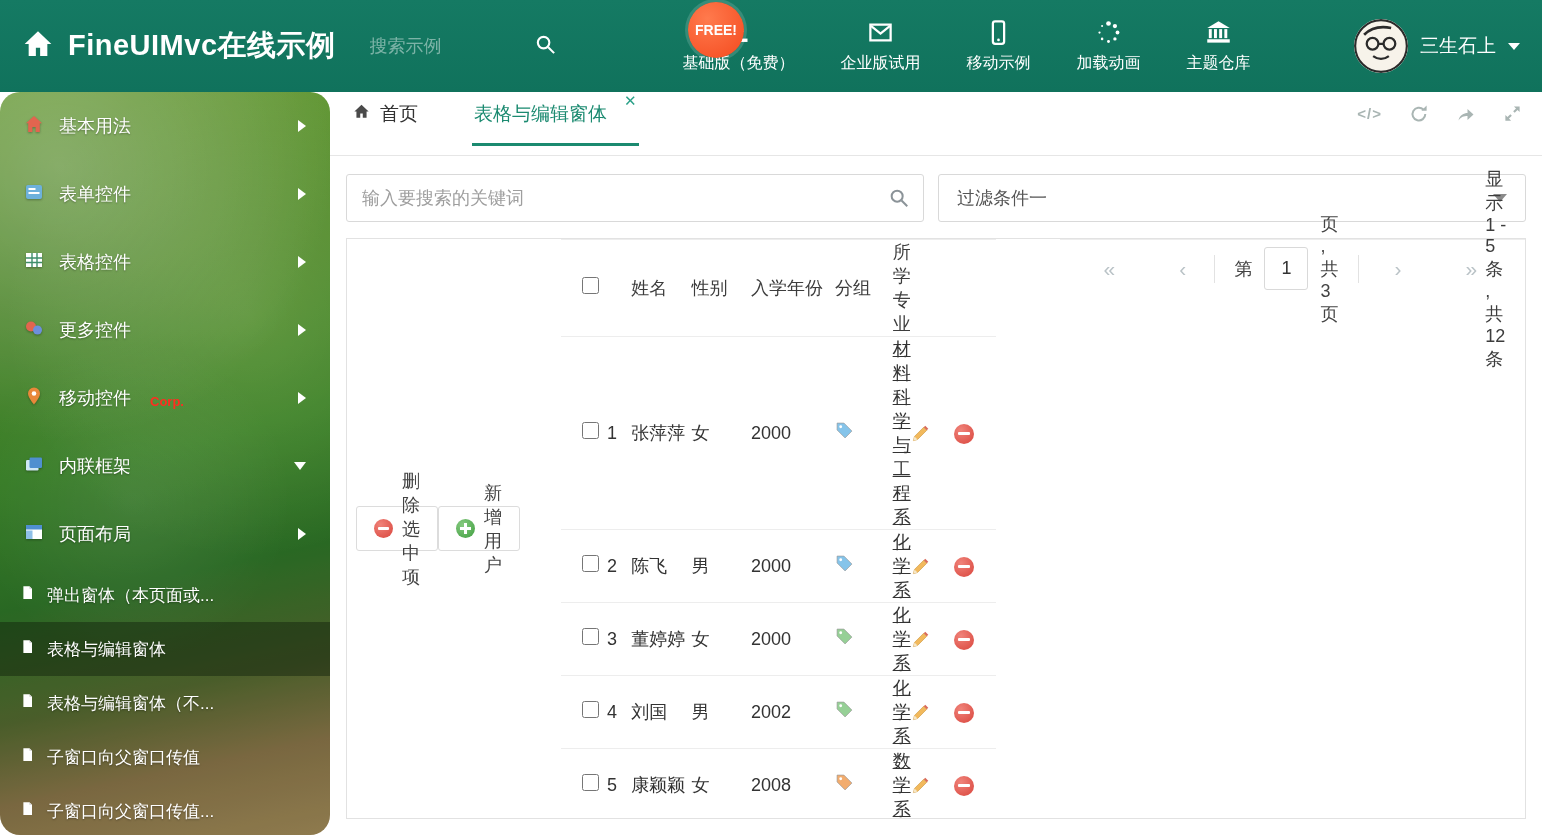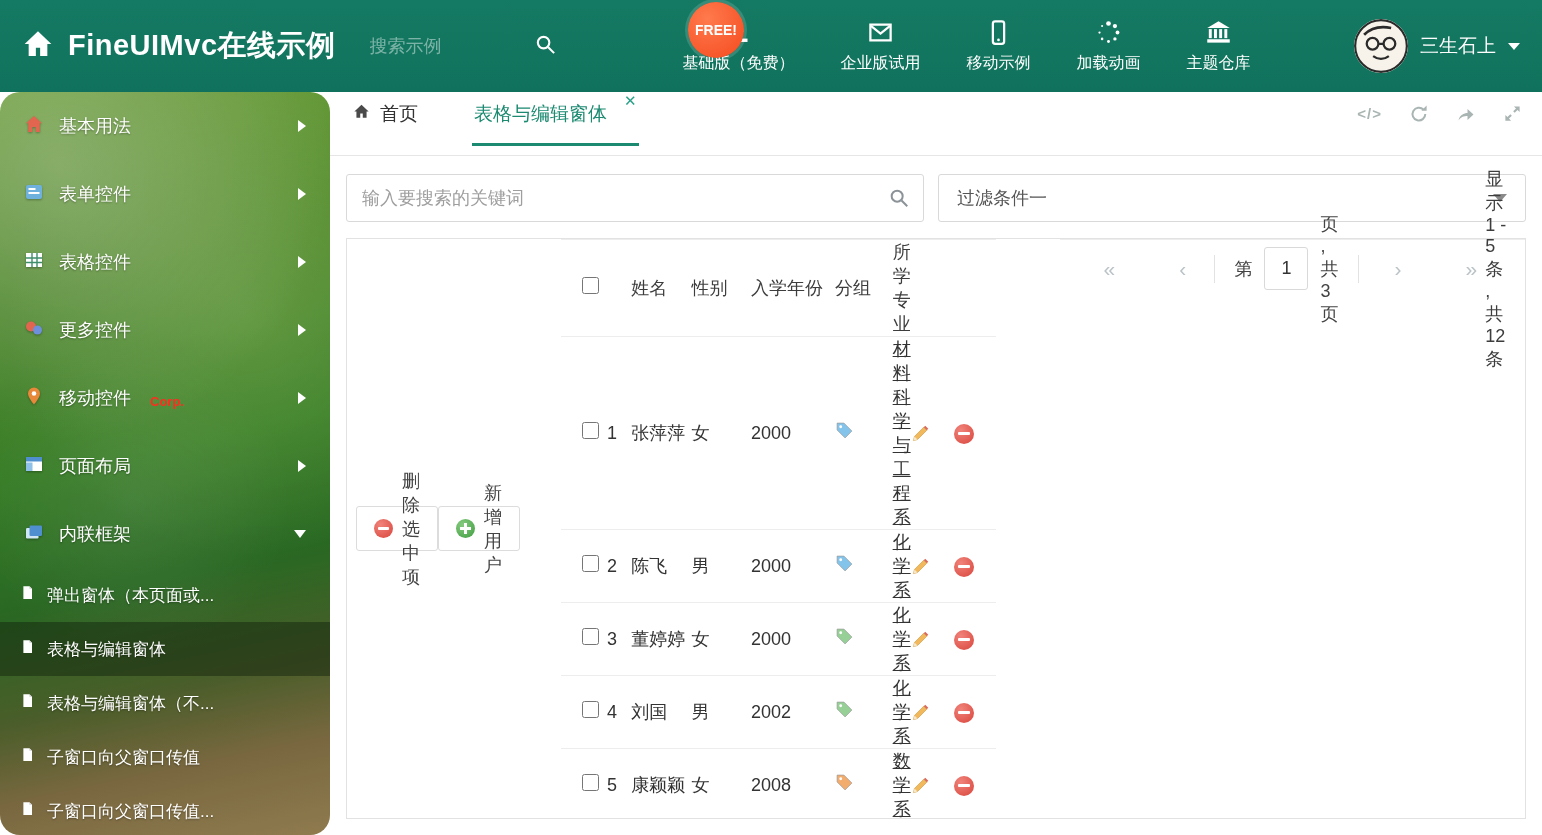--- a/index.html
+++ b/index.html
@@ -224,34 +224,34 @@
           <span><svg viewBox="0 0 20 20" class="side-svg">
               <path d="M10 1.5a6 6 0 016 6c0 4.2-6 11-6 11s-6-6.8-6-11a6 6 0 016-6z" fill="#e8883a"></path>
               <circle cx="10" cy="7.5" r="2.3" fill="#fff"></circle>
             </svg></span>
           <span>移动控件</span>
           <span class="side-badge">Corp.</span>
           <span class="arr-r"></span>
         </div>
         <div class="side-item">
           <span><svg viewBox="0 0 20 20" class="side-svg">
+              <rect x="2" y="6" width="12.5" height="10.5" rx="1.2" fill="#cfe7f5"></rect>
+              <rect x="5.5" y="3.5" width="12.5" height="10.5" rx="1.2" fill="#4f8fd0"></rect>
+            </svg></span>
+          <span>内联框架</span>
+          <span class="arr-d"></span>
+        </div>
+        <div class="side-item">
+          <span><svg viewBox="0 0 20 20" class="side-svg">
               <rect x="2" y="3" width="16" height="14" fill="#fff"></rect>
               <rect x="2" y="3" width="16" height="4.5" fill="#4f8fd0"></rect>
               <rect x="2" y="8.5" width="6.5" height="8.5" fill="#8fc0e8"></rect>
             </svg></span>
           <span>页面布局</span>
           <span class="arr-r"></span>
-        </div>
-        <div class="side-item">
-          <span><svg viewBox="0 0 20 20" class="side-svg">
-              <rect x="2" y="6" width="12.5" height="10.5" rx="1.2" fill="#cfe7f5"></rect>
-              <rect x="5.5" y="3.5" width="12.5" height="10.5" rx="1.2" fill="#4f8fd0"></rect>
-            </svg></span>
-          <span>内联框架</span>
-          <span class="arr-d"></span>
         </div>
         <div class="sub-item">
           <span><svg viewBox="0 0 20 20" width="15" height="15">
               <path d="M4.5 1.5h8l3.5 3.5v13.5H4.5z" fill="#fff"></path>
               <path d="M12.5 1.5v3.5H16z" fill="#cfcfcf"></path>
             </svg></span>
           <span>弹出窗体（本页面或...</span>
         </div>
         <div class="sub-item active">
           <span><svg viewBox="0 0 20 20" width="15" height="15">

